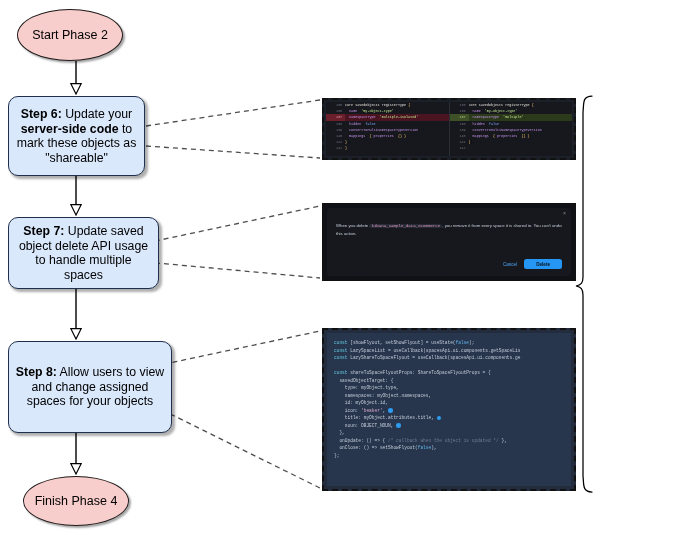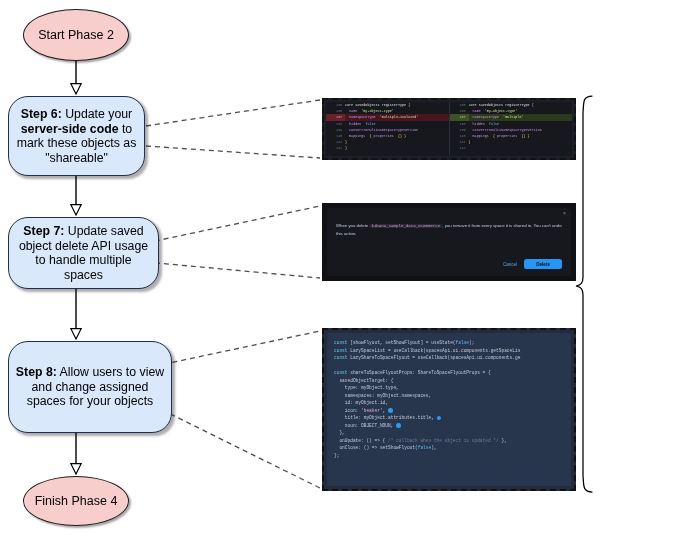--- a/index.html
+++ b/index.html
@@ -6,25 +6,25 @@
   body{width:691px;height:535px;position:relative;overflow:hidden;
        font-family:"Liberation Sans",sans-serif;color:#000;}
   .canvas{position:absolute;inset:0;}
   svg.layer{position:absolute;left:0;top:0;width:691px;height:535px;overflow:visible;}
 
   
   .node{position:absolute;box-sizing:border-box;display:flex;align-items:center;
         justify-content:center;text-align:center;line-height:1.18;z-index:4;}
   .terminator{background:#f8cecc;border:1.4px solid #1f1a1a;border-radius:50%;
               font-size:12.5px;box-shadow:2px 2px 2px rgba(0,0,0,.35);}
-  .process{background:#dae8fc;border:1.4px solid #1f2f4d;border-radius:20px;
+  .process{background:#dae8fc;border:1.4px solid #1f2f4d;border-radius:10px;
            font-size:12.3px;box-shadow:2.5px 2.5px 2.5px rgba(0,0,0,.32);padding:2px 6px;}
   .process b{font-weight:bold;}
 
-  #node-start{left:23px;top:9px;width:106px;height:52px;}
+  #node-start{left:17px;top:9px;width:106px;height:52px;}
   #node-step6{left:8px;top:96px;width:137px;height:80px;}
   #node-step7{left:8px;top:217px;width:151px;height:72px;}
   #node-step8{left:8px;top:341px;width:164px;height:92px;align-items:center;}
   #node-finish{left:23px;top:476px;width:106px;height:50px;}
 
   
   .shot{position:absolute;box-sizing:border-box;border:2.5px dashed #111;
         background:#1b1f27;z-index:3;overflow:hidden;}
   #shot-diff{left:322px;top:98px;width:254px;height:62px;padding:2px;}
   #shot-dialog{left:322px;top:203px;width:254px;height:78px;padding:3px;background:#0f1116;}

